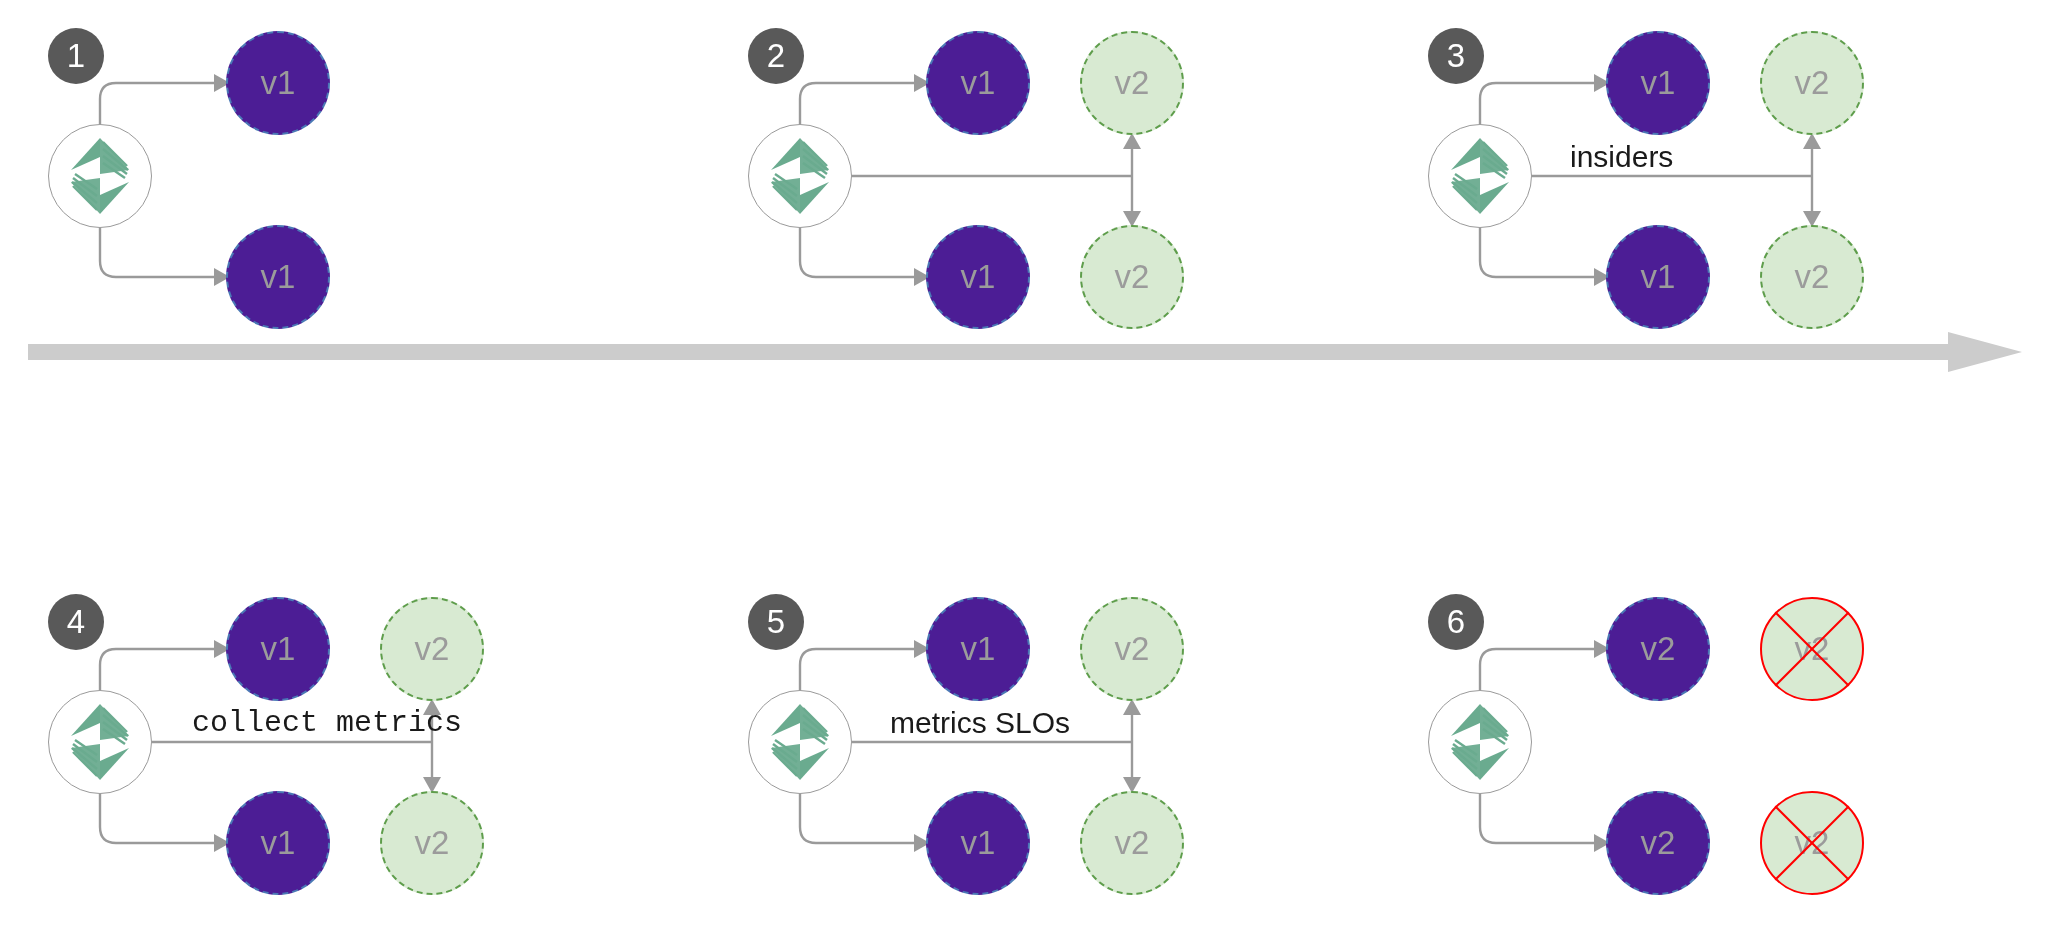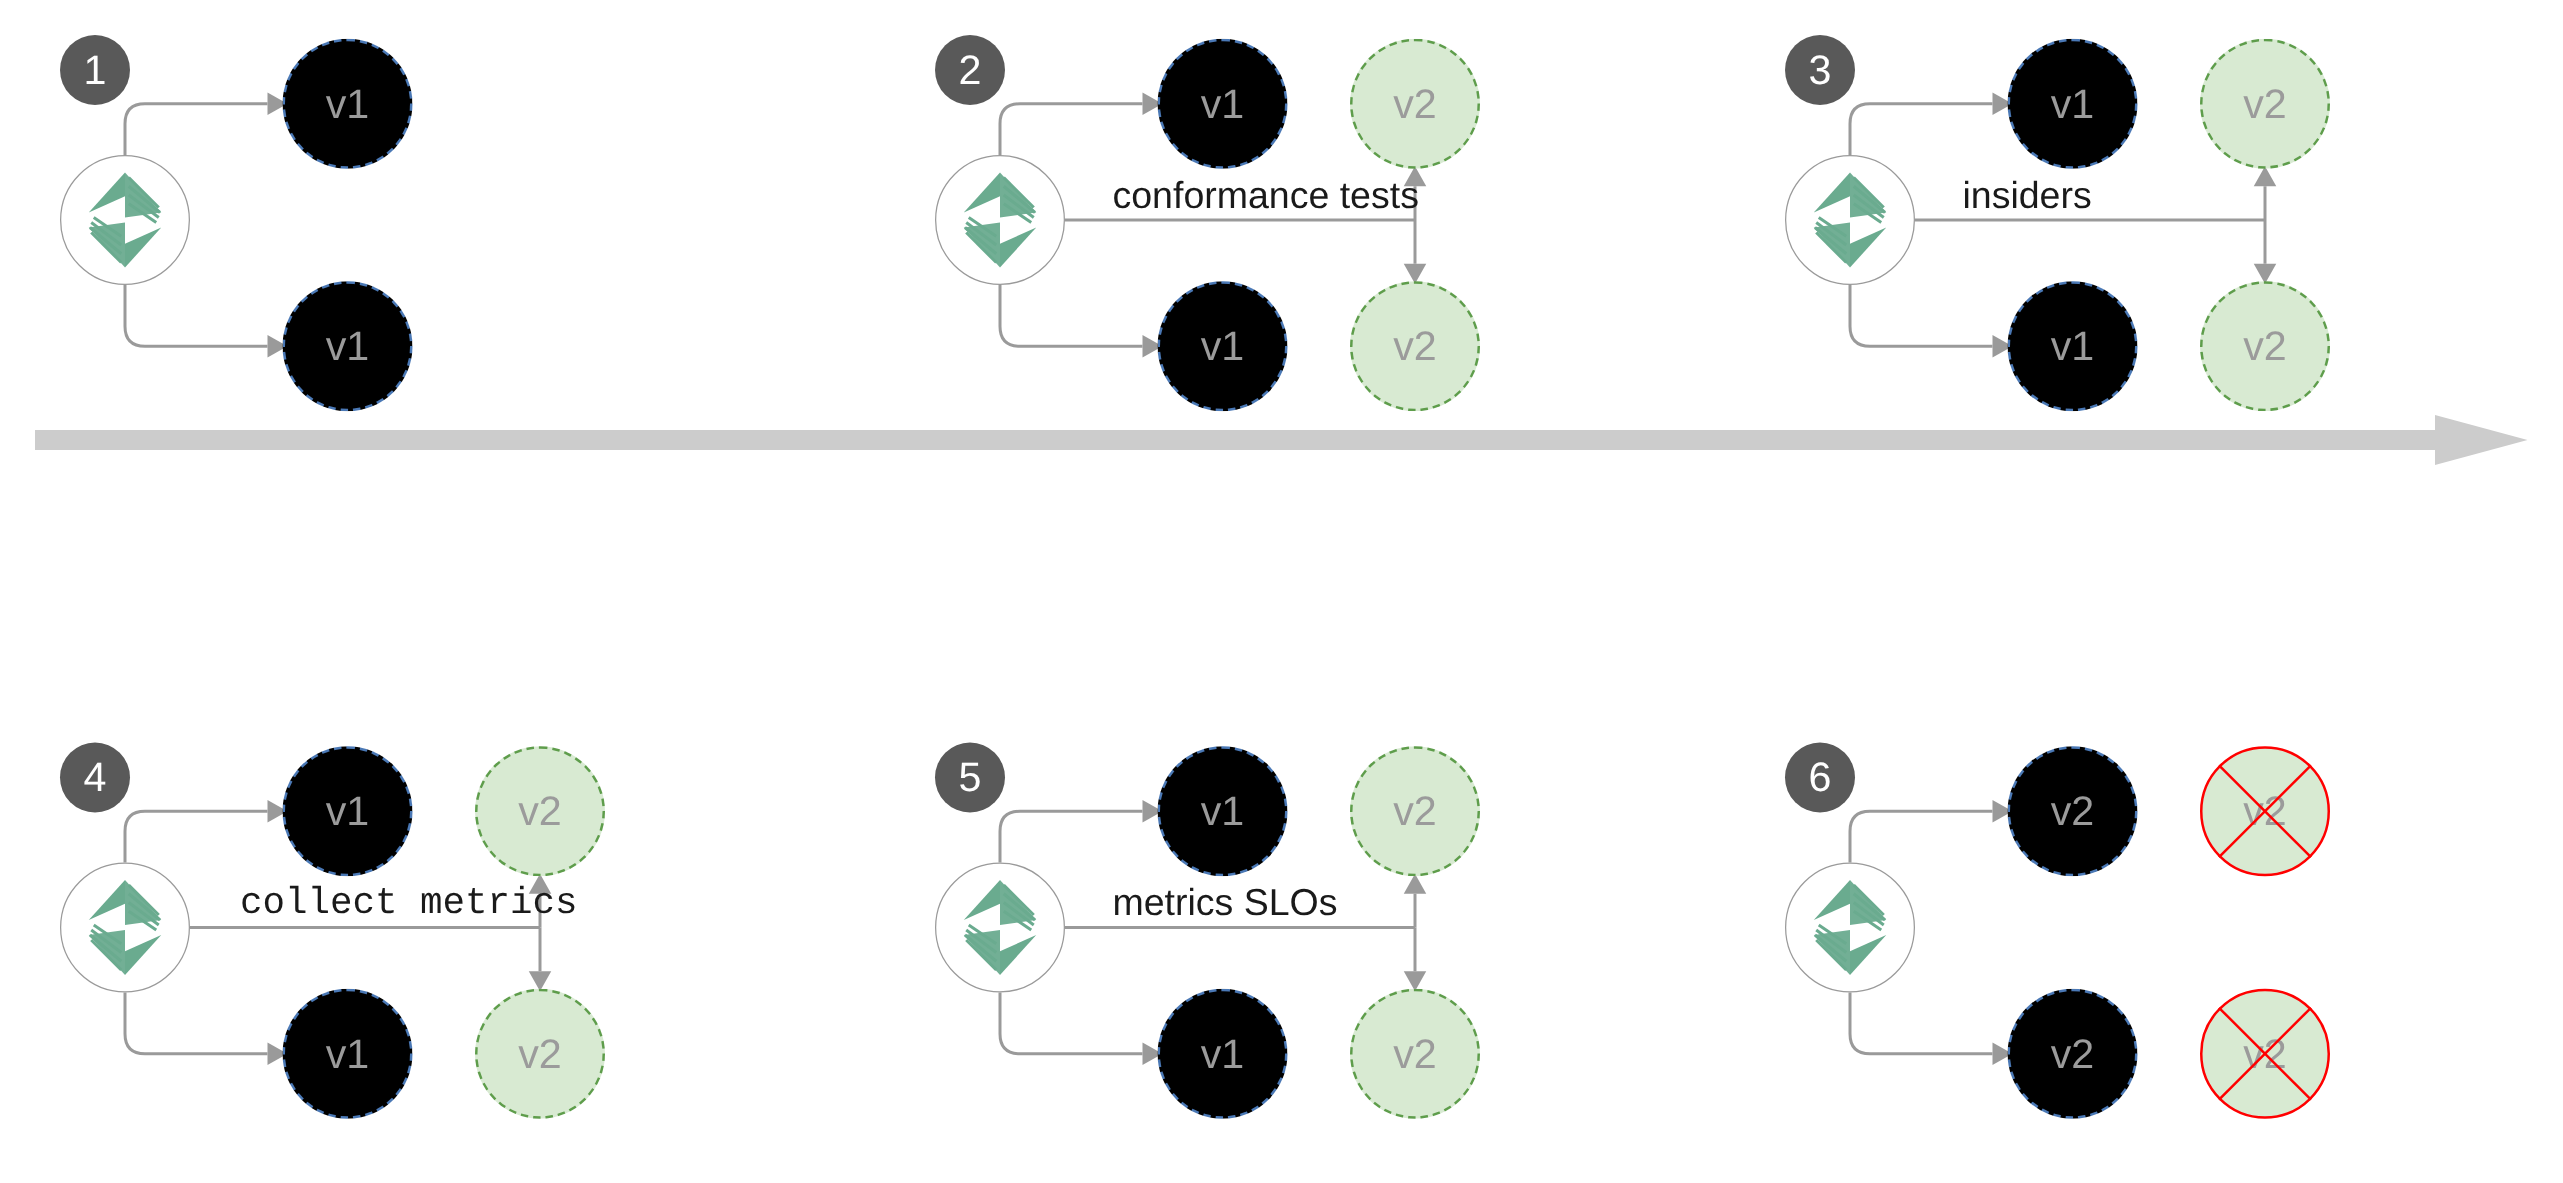--- a/index.html
+++ b/index.html
@@ -64,21 +64,21 @@
     box-sizing: border-box;
     display: flex;
     align-items: center;
     justify-content: center;
     font-size: 33px;
     color: #9b9b9b;
     font-family: "Liberation Sans", sans-serif;
     user-select: none;
   }
   .vnode.blue {
-    background: #000000;
+    background: #4c1d95;
     border: 2px dashed #4a78b5;
   }
   .vnode.green {
     background: #d8ead2;
     border: 2px dashed #5e9d4b;
   }
   .vnode.cancelled {
     border: 2px solid #ff0000;
   }
   .vnode.cancelled::before,
@@ -204,21 +204,20 @@
         </div>
         <div class="vnode blue" style="left:226px; top:225px;">
           <span>v1</span>
         </div>
         <div class="vnode green" style="left:380px; top:31px;">
           <span>v2</span>
         </div>
         <div class="vnode green" style="left:380px; top:225px;">
           <span>v2</span>
         </div>
-        <div class="edge-label" style="left:190px; top:140px;">conformance tests</div>
       </div>
       <div class="panel" style="left:1380px; top:0px;">
         <svg class="wires" viewBox="0 0 660 380">
           <path class="wire" d="M 100 124 L 100 99 Q 100 83 116 83 L 214 83"></path>
           <polygon class="wire-head" points="214,74 230,83 214,92"></polygon>
           <path class="wire" d="M 100 228 L 100 261 Q 100 277 116 277 L 214 277"></path>
           <polygon class="wire-head" points="214,268 230,277 214,286"></polygon>
           <path class="wire" d="M 152 176 L 432 176"></path>
           <path class="wire" d="M 432 176 L 432 149"></path>
           <polygon class="wire-head" points="423,149 441,149 432,133"></polygon>

